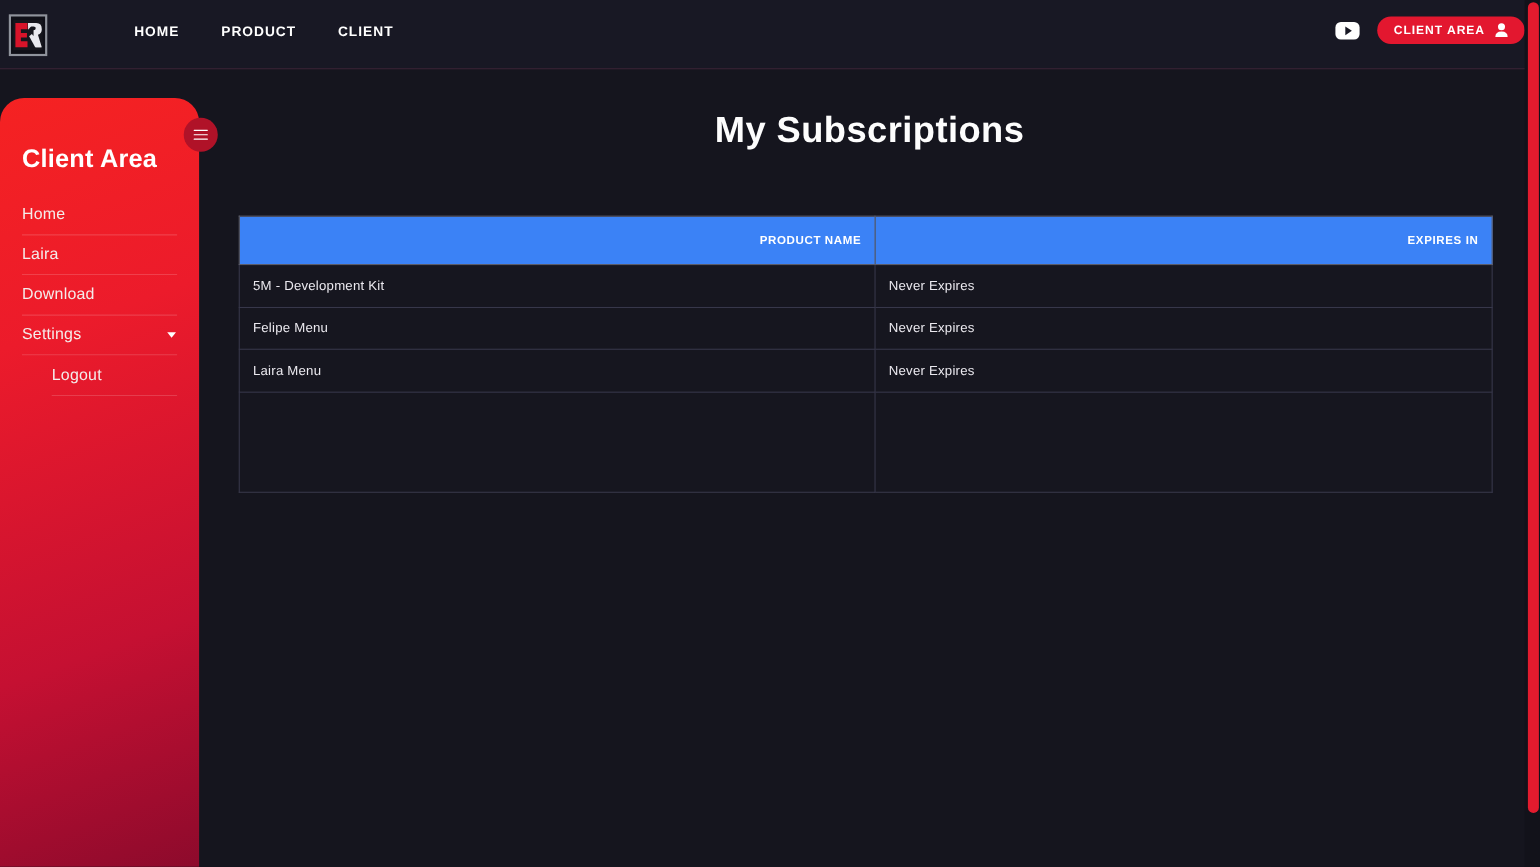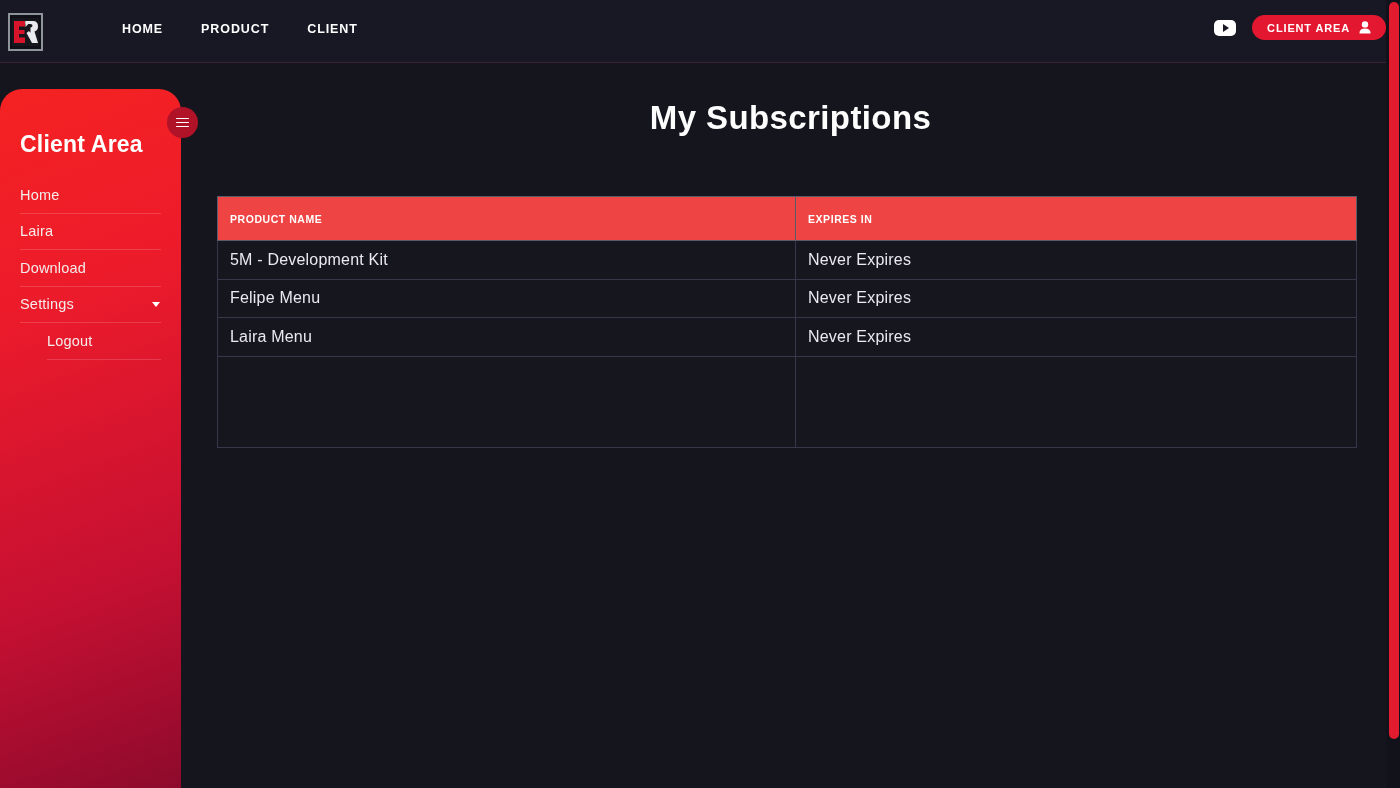--- a/index.html
+++ b/index.html
@@ -195,36 +195,36 @@
     width: 1140px;
   }
 
   table {
     width: 100%;
     border-collapse: collapse;
     table-layout: fixed;
   }
 
   thead th {
-    background: #ef4444;
+    background: #3b82f6;
     color: #ffffff;
     font-size: 10.5px;
     font-weight: bold;
     letter-spacing: 0.55px;
-    text-align: left;
+    text-align: right;
     height: 44px;
     padding: 0 12px;
     border: 1px solid #5a5b68;
   }
   th.col-name { width: 578px; }
 
   tbody td {
     background: #16161f;
     color: #ebe9ef;
-    font-size: 16px;
+    font-size: 12px;
     letter-spacing: 0.2px;
     height: 38.5px;
     padding: 0 12px;
     border: 1px solid #37374a;
   }
 
   tbody tr.filler td {
     height: 91px;
     border: 1px solid #37374a;
   }

